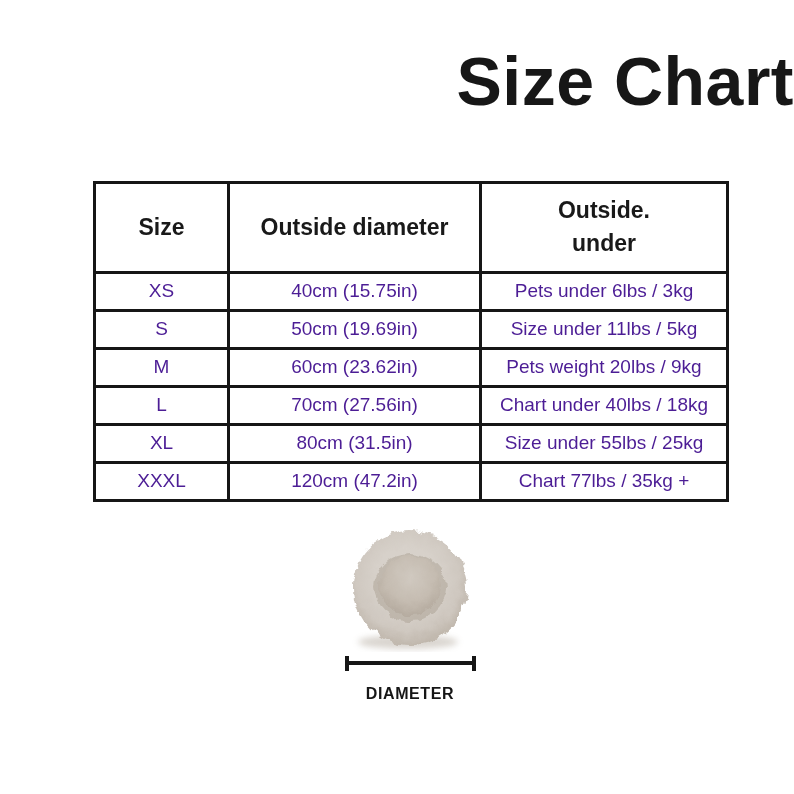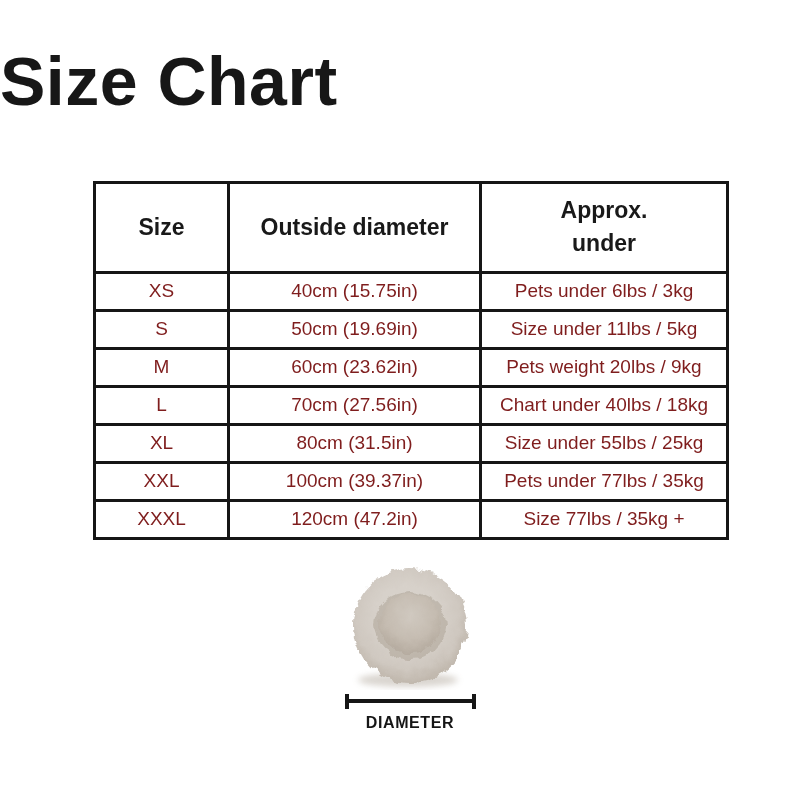--- a/index.html
+++ b/index.html
@@ -6,21 +6,21 @@
   html, body {
     margin: 0; padding: 0;
     width: 794px; height: 794px;
     background: #ffffff;
     font-family: "Liberation Sans", sans-serif;
     overflow: hidden;
   }
   .page-title {
     margin: 0;
     padding-top: 44px;
-    text-align: left;
+    text-align: right;
     font-size: 68px;
     font-weight: 700;
     line-height: 1.1;
     color: #171717;
     letter-spacing: 0.5px;
   }
   table.size-table {
     border-collapse: collapse;
     table-layout: fixed;
     margin: 62px 10px 0 93px;
@@ -39,21 +39,21 @@
     height: 90px;
     font-size: 23px;
     font-weight: 700;
     color: #191919;
     line-height: 1.45;
   }
   .size-table tbody td {
     height: 38px;
     font-size: 19px;
     font-weight: 400;
-    color: #7f1d1d;
+    color: #4c1d95;
   }
   figure.product-figure {
     margin: 24px 0 0 0;
     padding: 0;
     width: 794px;
     display: flex;
     flex-direction: column;
     align-items: center;
     transform: translateX(13px);
   }
@@ -72,21 +72,21 @@
   }
   .dim-line .cap {
     position: absolute;
     top: 0;
     width: 4px; height: 15px;
     background: #161616;
   }
   .dim-line .cap.left  { left: 0; }
   .dim-line .cap.right { right: 0; }
   .dim-label {
-    margin-top: 5px;
+    margin-top: 14px;
     font-size: 16px;
     font-weight: 700;
     color: #161616;
     letter-spacing: 0.6px;
   }
 </style>
 </head>
 <body>
 
 <main>
@@ -96,21 +96,21 @@
   <table class="size-table">
     <colgroup>
       <col class="c-size">
         <col class="c-dia">
         <col class="c-wt">
     </colgroup>
     <thead>
       <tr>
         <th>Size</th>
         <th>Outside diameter</th>
-        <th><span>Approx.</span><br><span>under</span></th>
+        <th><span>Outside.</span><br><span>under</span></th>
       </tr>
     </thead>
     <tbody>
       <tr>
         <td>XS</td>
         <td>40cm (15.75in)</td>
         <td>Pets under 6lbs / 3kg</td>
       </tr>
       <tr>
         <td>S</td>
@@ -126,28 +126,23 @@
         <td>L</td>
         <td>70cm (27.56in)</td>
         <td>Chart under 40lbs / 18kg</td>
       </tr>
       <tr>
         <td>XL</td>
         <td>80cm (31.5in)</td>
         <td>Size under 55lbs / 25kg</td>
       </tr>
       <tr>
-        <td>XXL</td>
-        <td>100cm (39.37in)</td>
-        <td>Pets under 77lbs / 35kg</td>
-      </tr>
-      <tr>
         <td>XXXL</td>
         <td>120cm (47.2in)</td>
-        <td>Size 77lbs / 35kg +</td>
+        <td>Chart 77lbs / 35kg +</td>
       </tr>
     </tbody>
   </table>
 
   <figure class="product-figure">
     <svg class="bed-svg" width="150" height="126" viewBox="0 0 150 126" role="img">
       <defs>
         <filter id="fluff" x="-20%" y="-20%" width="140%" height="140%">
           <feTurbulence type="fractalNoise" baseFrequency="0.09" numOctaves="3" seed="7" result="noise"></feTurbulence>
           <feDisplacementMap in="SourceGraphic" in2="noise" scale="9" xChannelSelector="R" yChannelSelector="G"></feDisplacementMap>

